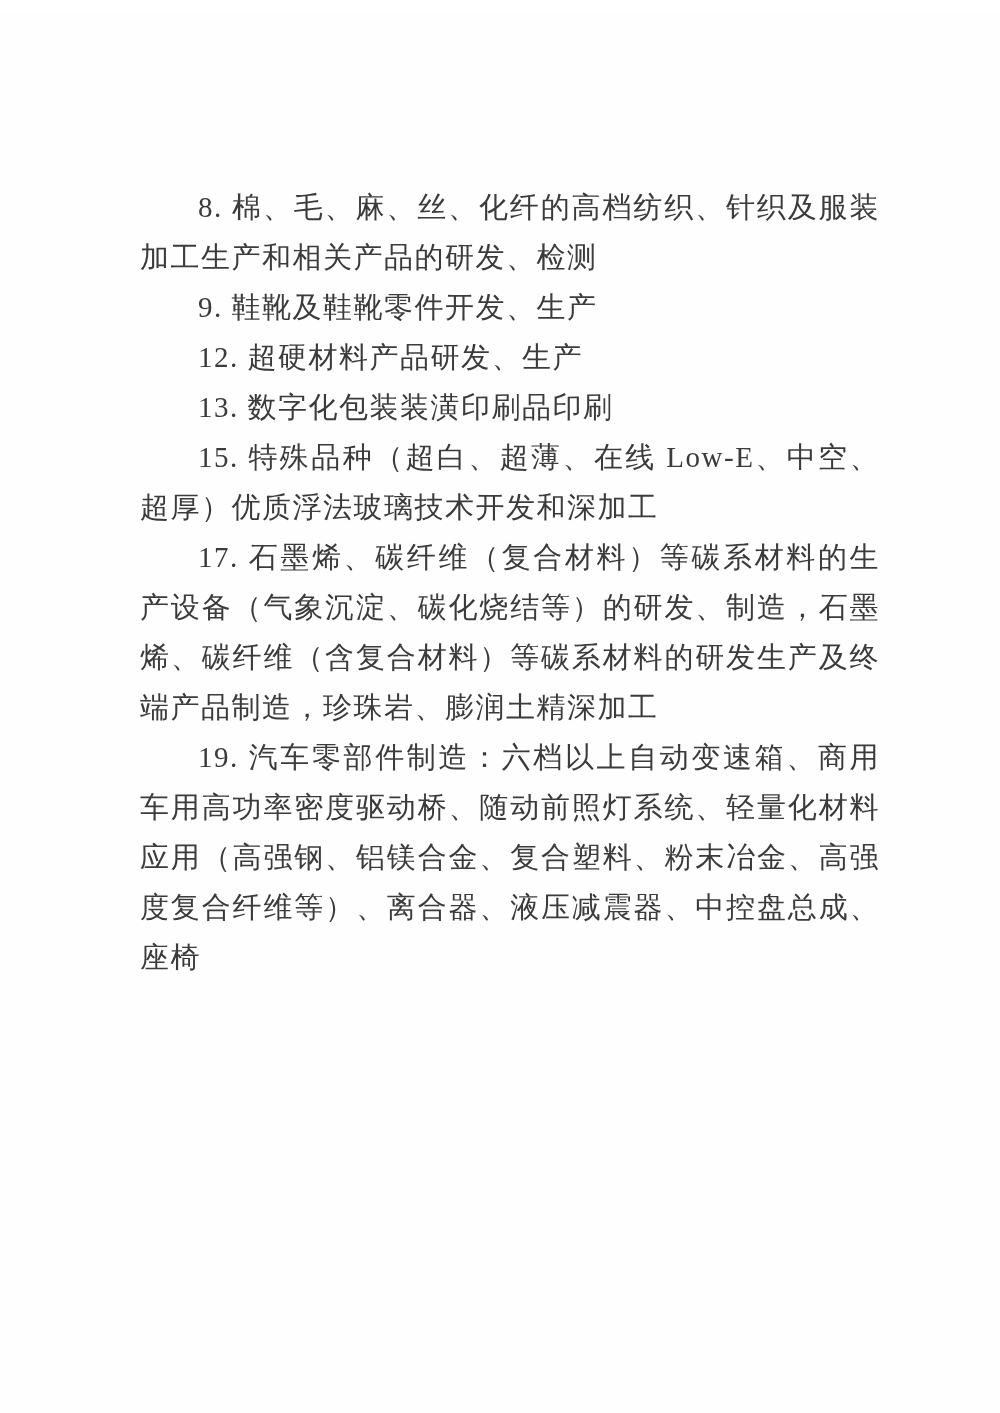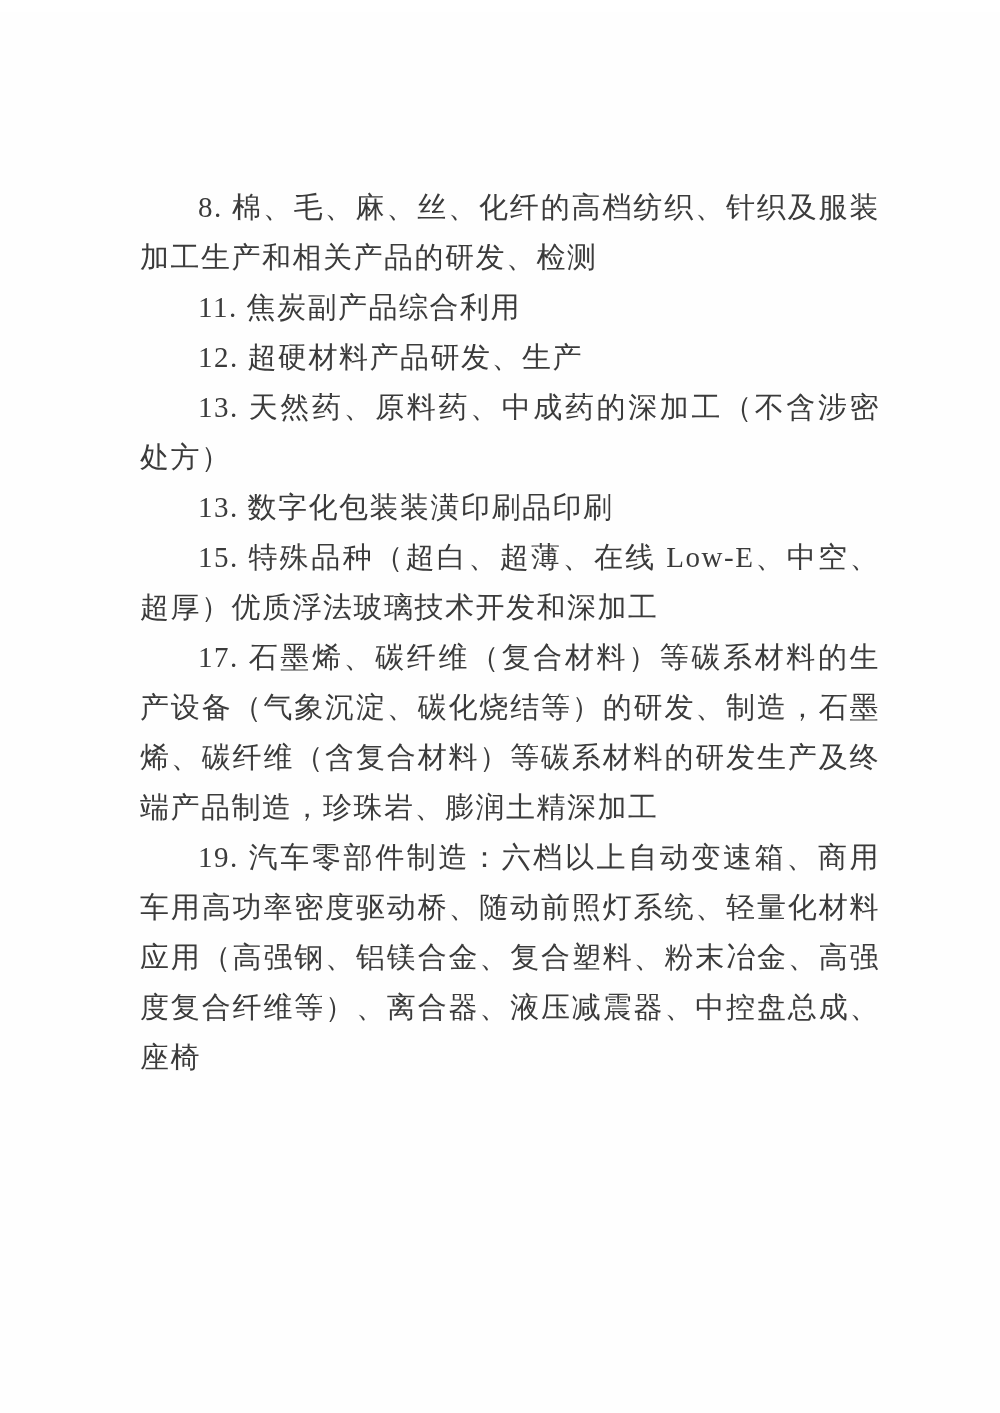--- a/index.html
+++ b/index.html
@@ -34,21 +34,20 @@
     letter-spacing: 1.5px;
     word-break: break-all;
   }
 </style>
 </head>
 <body>
 
 <div class="page">
   <div class="content">
     <p class="para">8. 棉、毛、麻、丝、化纤的高档纺织、针织及服装加工生产和相关产品的研发、检测</p>
-    <p class="para">11. 焦炭副产品综合利用</p>
+    <p class="para">9. 鞋靴及鞋靴零件开发、生产</p>
     <p class="para">12. 超硬材料产品研发、生产</p>
-    <p class="para">13. 天然药、原料药、中成药的深加工（不含涉密处方）</p>
     <p class="para">13. 数字化包装装潢印刷品印刷</p>
     <p class="para">15. 特殊品种（超白、超薄、在线 Low-E、中空、超厚）优质浮法玻璃技术开发和深加工</p>
     <p class="para">17. 石墨烯、碳纤维（复合材料）等碳系材料的生产设备（气象沉淀、碳化烧结等）的研发、制造，石墨烯、碳纤维（含复合材料）等碳系材料的研发生产及终端产品制造，珍珠岩、膨润土精深加工</p>
     <p class="para">19. 汽车零部件制造：六档以上自动变速箱、商用车用高功率密度驱动桥、随动前照灯系统、轻量化材料应用（高强钢、铝镁合金、复合塑料、粉末冶金、高强度复合纤维等）、离合器、液压减震器、中控盘总成、座椅</p>
   </div>
 </div>
 
 </body></html>

